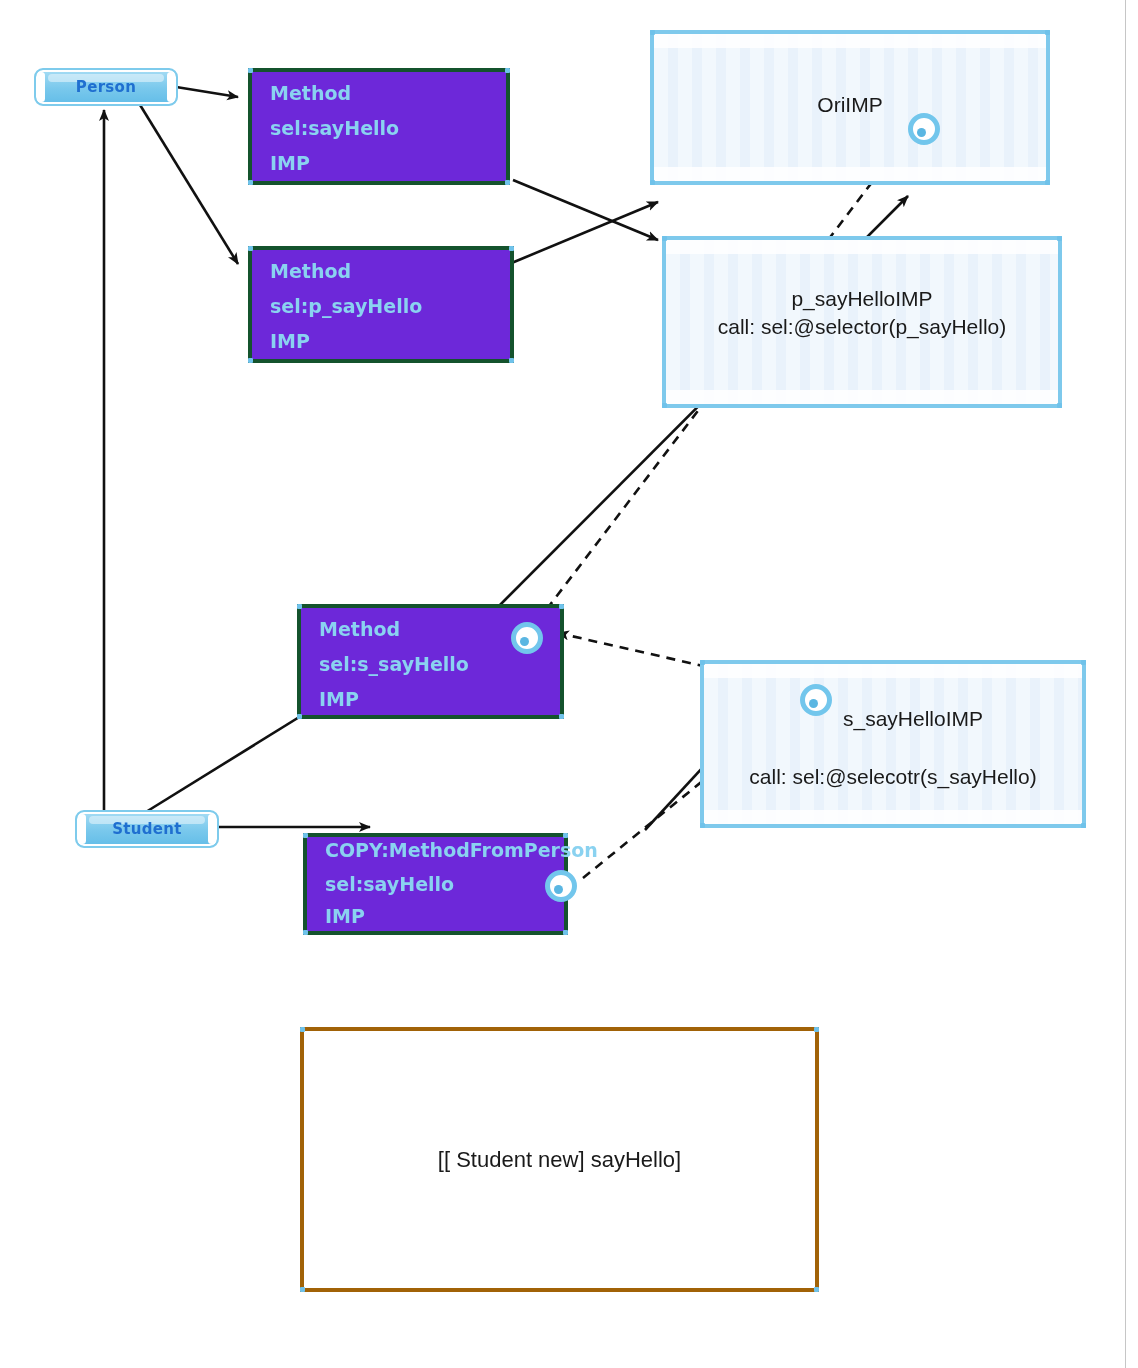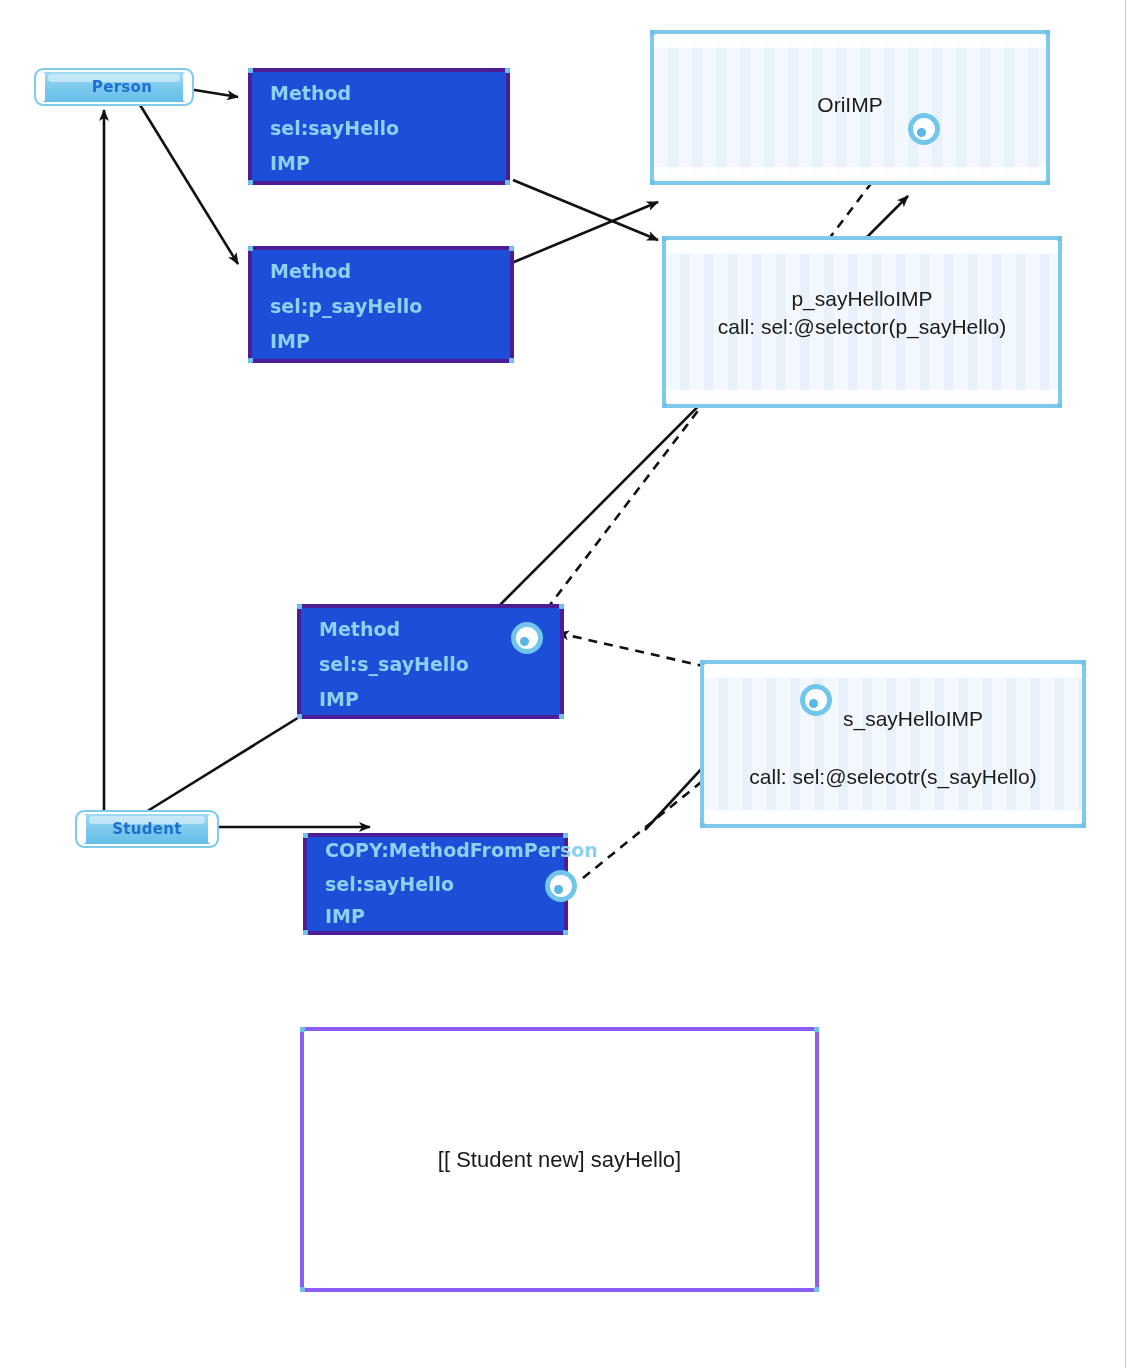--- a/index.html
+++ b/index.html
@@ -75,22 +75,22 @@
     font-weight: bold;
     font-size: 15px;
     color: #1f6fd0;
     letter-spacing: 0.3px;
   }
 
   
   .mbox {
     position: absolute;
     box-sizing: border-box;
-    border: 4px solid #4c1d95;
-    background: #1d4ed8;
+    border: 4px solid #14532d;
+    background: #6d28d9;
   }
   .mbox .mline {
     position: absolute;
     left: 18px;
     color: #8ad2f0;
     font-family: "DejaVu Sans", sans-serif;
     font-weight: bold;
     font-size: 19px;
     white-space: nowrap;
   }
@@ -130,21 +130,21 @@
     font-family: "Liberation Sans", sans-serif;
     font-size: 21px;
     line-height: 30px;
     white-space: nowrap;
   }
 
   
   .plainbox {
     position: absolute;
     box-sizing: border-box;
-    border: 4px solid #8b5cf6;
+    border: 4px solid #a16207;
     background: #ffffff;
     display: flex;
     align-items: center;
     justify-content: center;
   }
   .plainbox .ptext {
     font-family: "Liberation Sans", sans-serif;
     font-size: 22px;
     color: #1a1a1a;
   }
@@ -210,21 +210,21 @@
 
     <path d="M537,622 L908,135" fill="none" stroke="#111111" stroke-width="2.6" stroke-dasharray="9 7" marker-end="url(#ah)"></path>
 
     <path d="M645,830 L752,714" fill="none" stroke="#111111" stroke-width="2.6" marker-end="url(#ah)"></path>
 
     <path d="M583,878 L800,702" fill="none" stroke="#111111" stroke-width="2.6" stroke-dasharray="9 7" marker-end="url(#ah)"></path>
 
     <path d="M800,688 L558,633" fill="none" stroke="#111111" stroke-width="2.6" stroke-dasharray="9 7" marker-end="url(#ah)"></path>
   </svg>
 
-  <div class="class-pill" style="left:34px; top:68px; width:140px;padding-left:16px;">
+  <div class="class-pill" style="left:34px; top:68px; width:140px;">
     <div class="cap l"></div>
     <div class="cap r"></div>
     <span class="lbl">Person</span>
   </div>
 
   <div class="class-pill" style="left:34px; top:810px; width:140px;margin-left:41px;">
     <div class="cap l"></div>
     <div class="cap r"></div>
     <span class="lbl">Student</span>
   </div>

